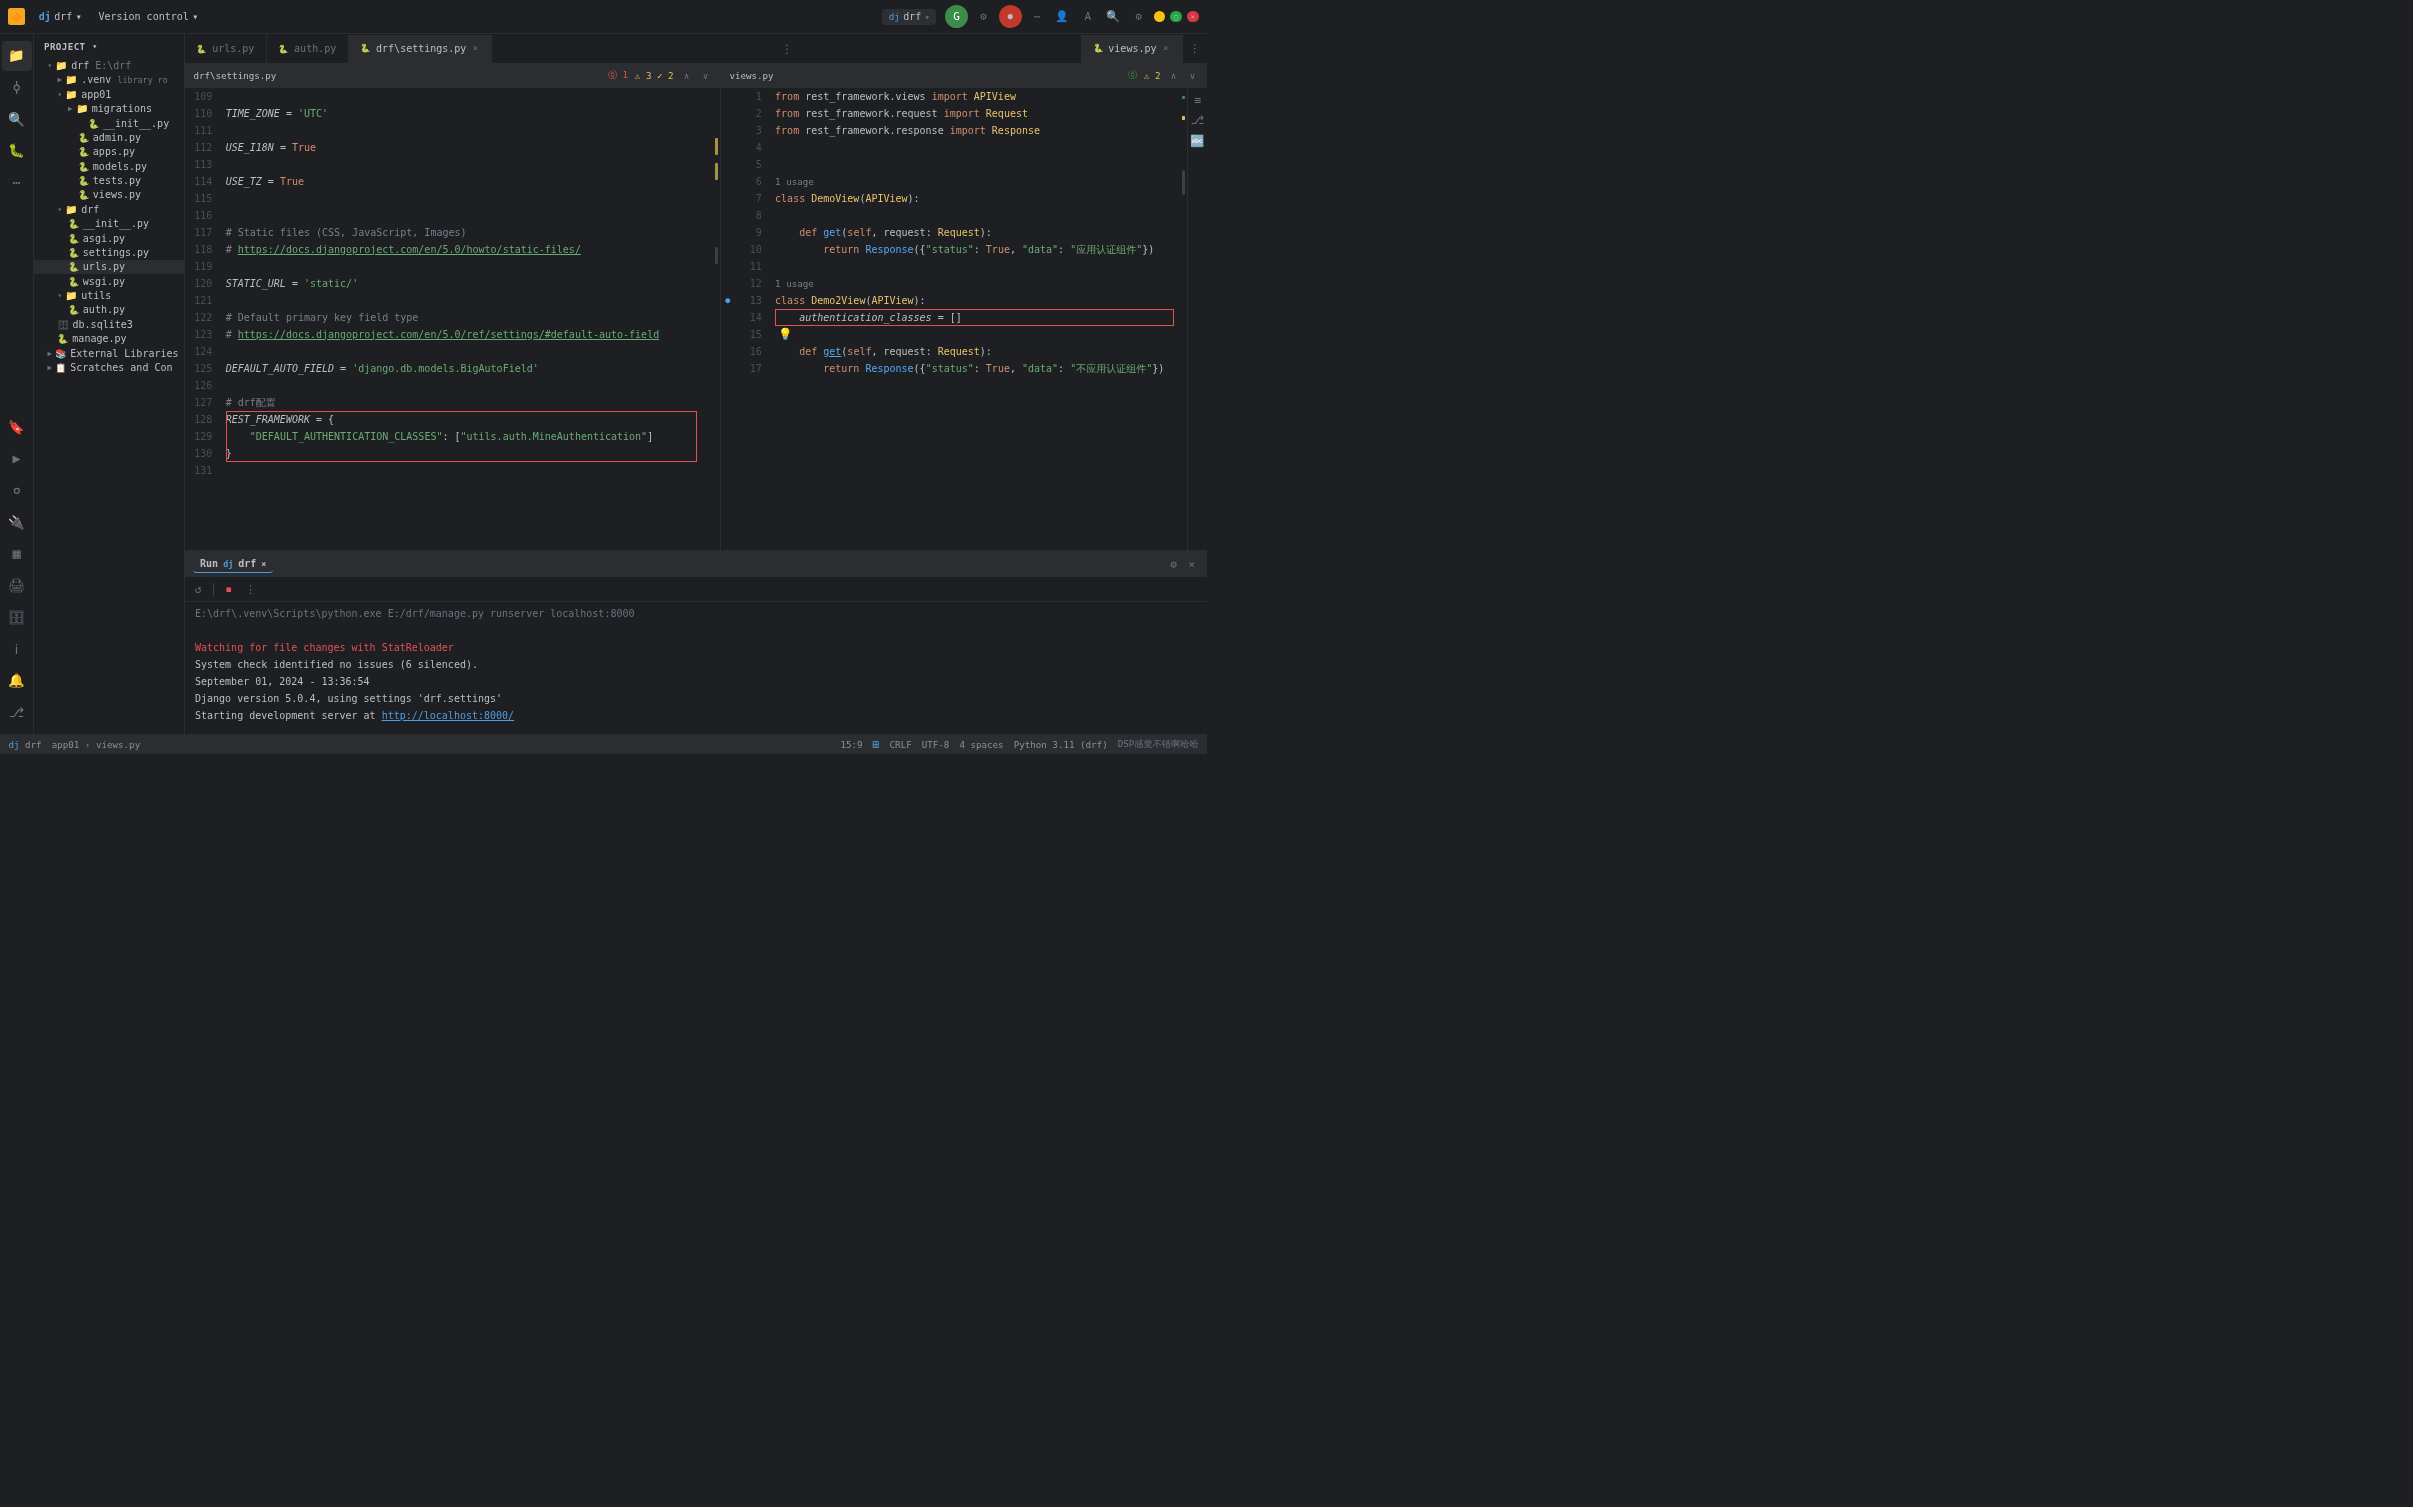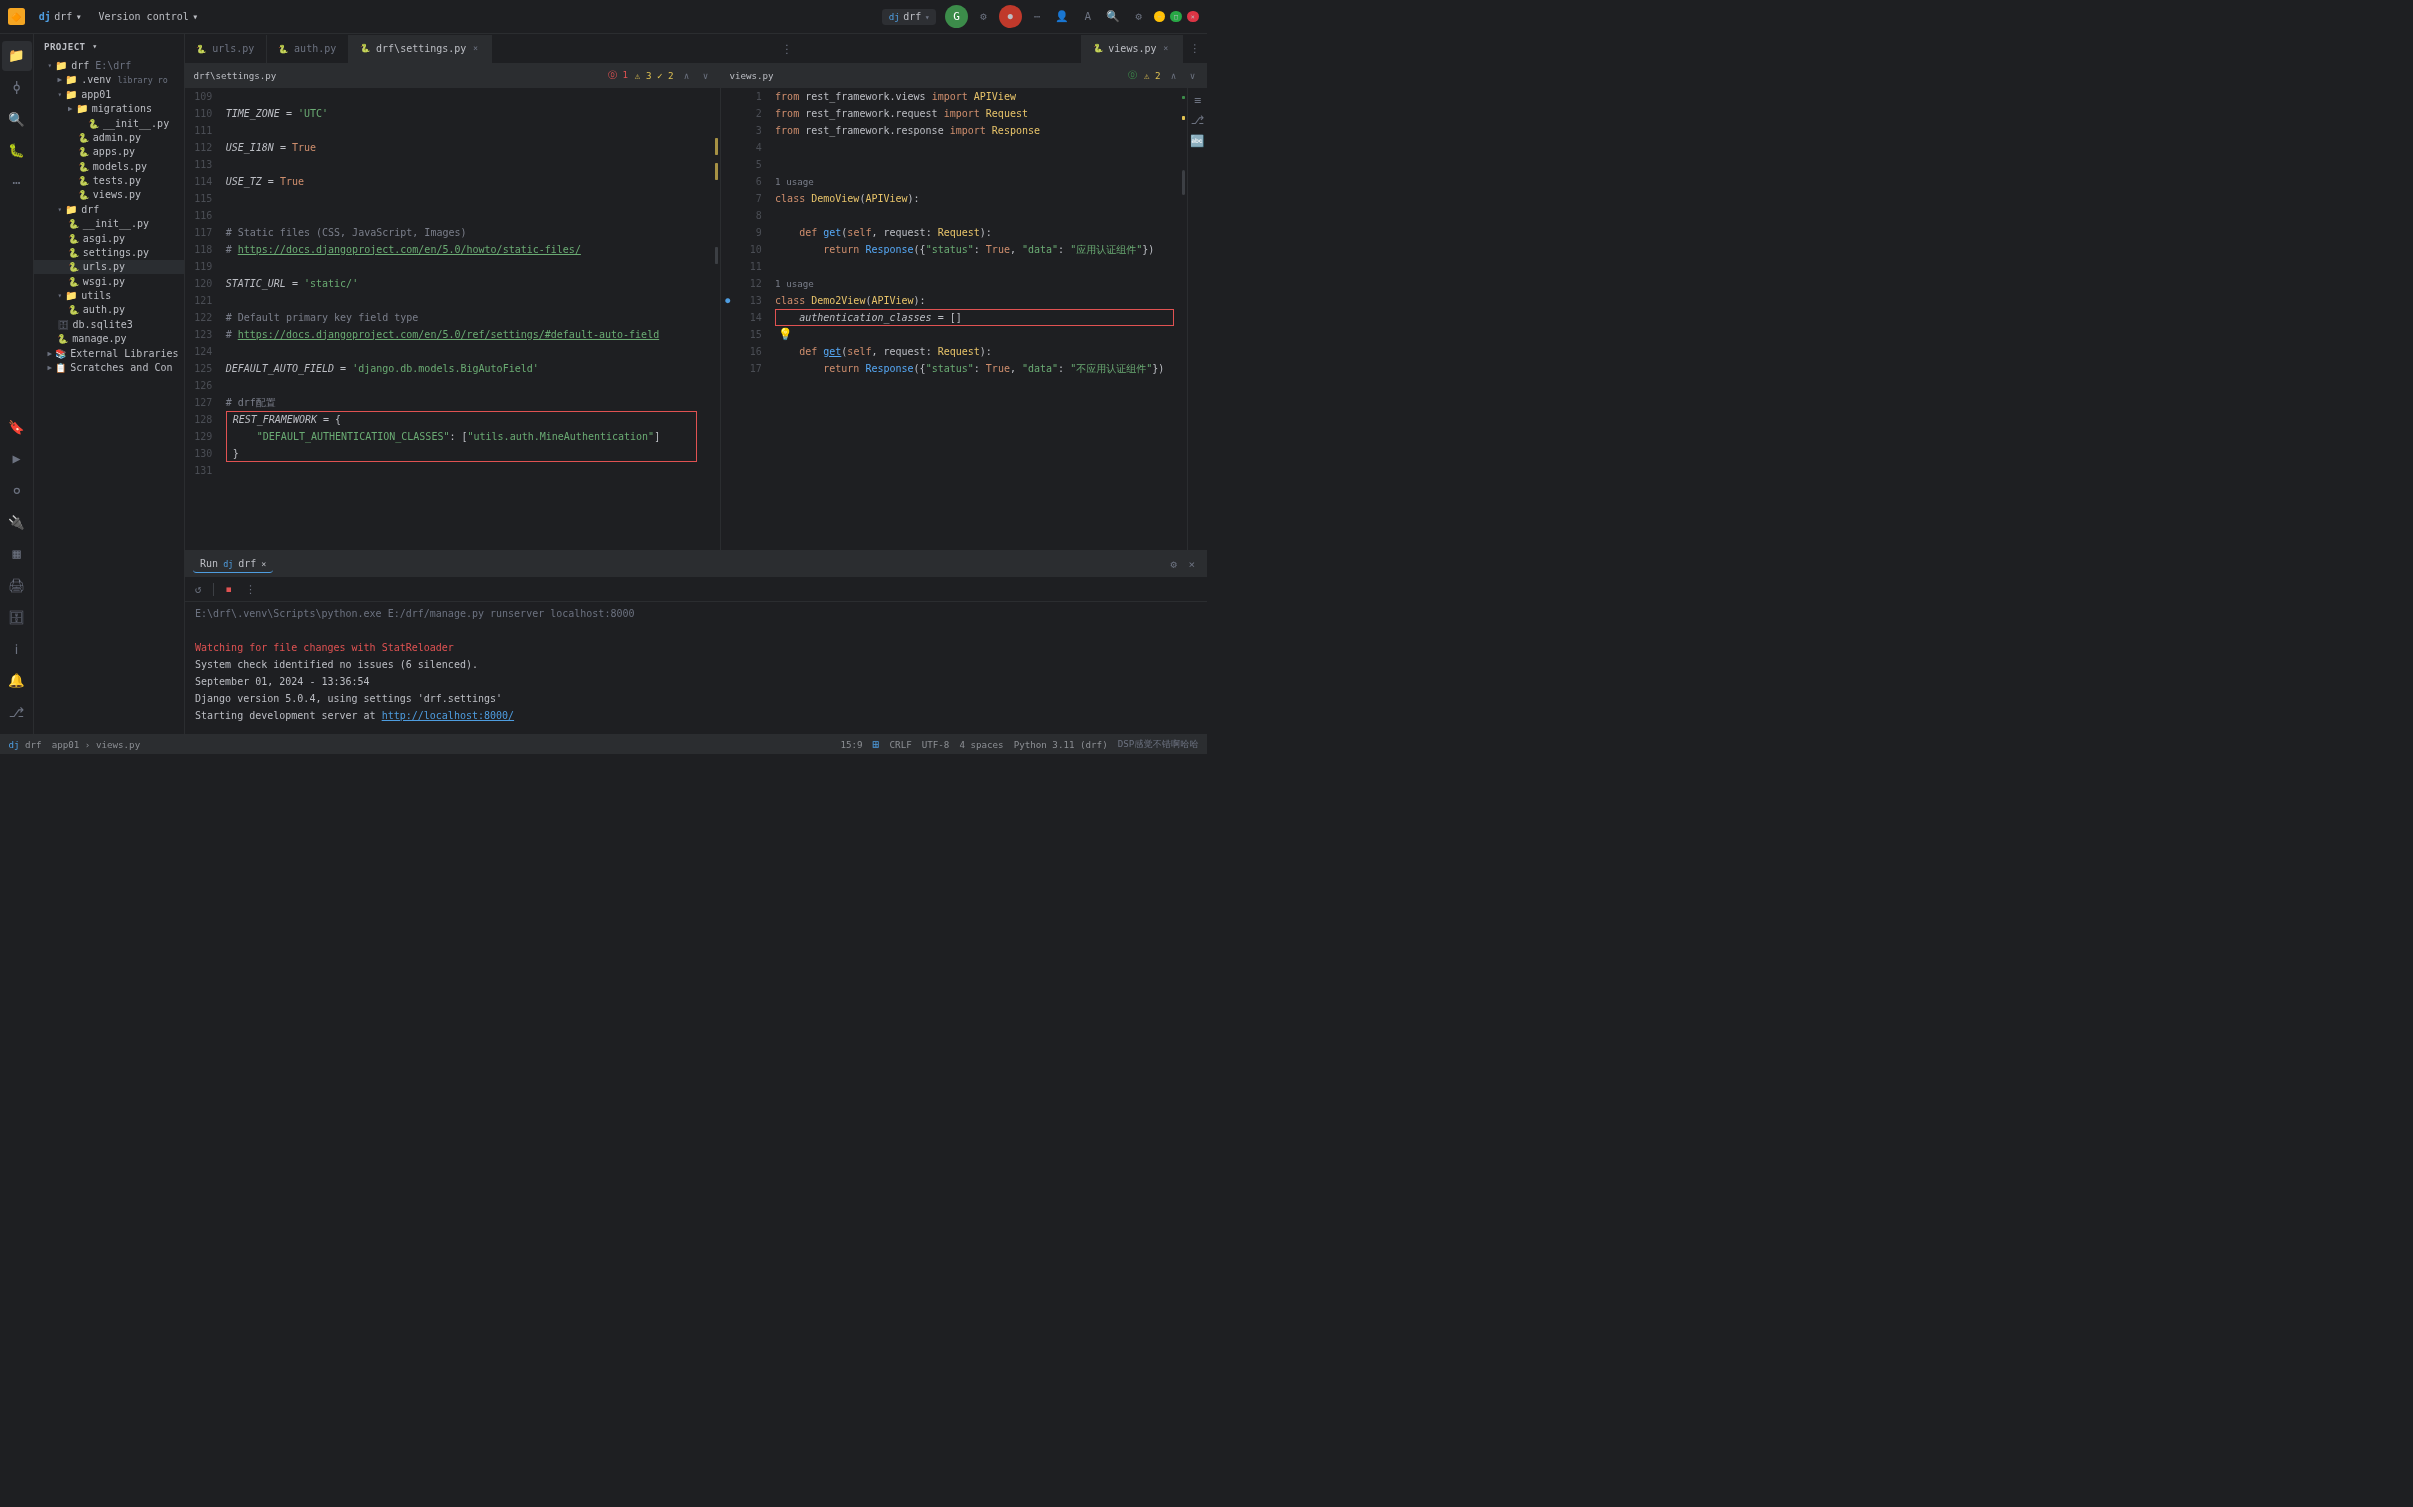--- a/index.html
+++ b/index.html
@@ -308,21 +308,21 @@
       border-bottom: 0.8px solid #1e1f22;
     }
     .bottom-tab {
       font-size: 10px;
       color: #6c7280;
       cursor: pointer;
       padding: 3.4px 6.7px;
       border-radius: 3.4px;
       display: flex; align-items: center; gap: 5px;
     }
-    .bottom-tab.active { color: #bcbec4; border-bottom: 1.7px solid #4e9de0; }
+    .bottom-tab.active { color: #bcbec4; border-bottom: 1.7px solid #4e9de0; font-weight: bold; }
     .bottom-tab-close { font-size: 8.4px; cursor: pointer; }
     .bottom-toolbar {
       height: 23.5px;
       display: flex;
       align-items: center;
       padding: 0 6.7px;
       gap: 6.7px;
       border-bottom: 0.8px solid #2b2d30;
     }
     .bottom-content {
@@ -674,21 +674,21 @@
             </div>
             <div class="code-line"></div>
             <div class="code-line">
               <span class="val">DEFAULT_AUTO_FIELD</span><span> = </span><span class="str">'django.db.models.BigAutoField'</span>
             </div>
             <div class="code-line"></div>
             <div class="code-line">
               <span class="comment"># drf配置</span>
             </div>
 
-            <div style="position:relative;padding-left:7px;">
+            <div style="position:relative;">
               <div style="position:absolute;top:0;left:0;right:10px;bottom:0;border:1.7px solid #e05252;pointer-events:none;z-index:1;"></div>
               <div class="code-line">
                 <span class="val">REST_FRAMEWORK</span><span> = </span><span class="bracket">{</span>
               </div>
               <div class="code-line">
                 <span>    </span><span class="str">"DEFAULT_AUTHENTICATION_CLASSES"</span><span>: [</span><span class="str">"utils.auth.MineAuthentication"</span><span>]</span>
               </div>
               <div class="code-line">
                 <span class="bracket">}</span>
               </div>

